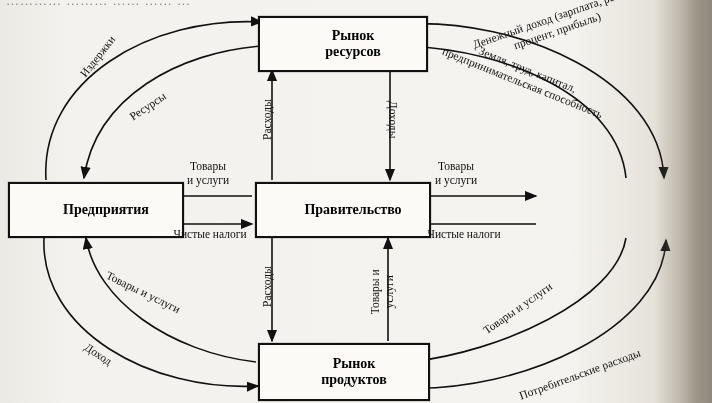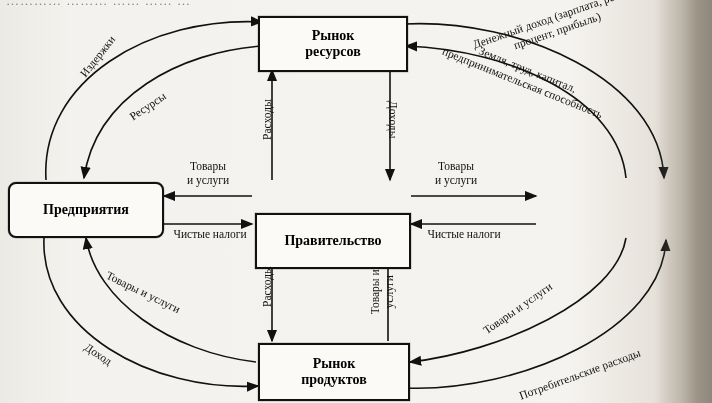--- a/index.html
+++ b/index.html
@@ -31,24 +31,25 @@
     position:absolute;
     border:2px solid #111;
     background:#fbfaf7;
     color:#000;
     font-weight:bold;
     text-align:center;
     display:flex;align-items:center;justify-content:center;
     line-height:1.15;
     font-size:14px;
     box-shadow:0 0 0 .5px rgba(0,0,0,.25);
+    padding-left:20px;
   }
   #n-resources{left:258px;top:16px;width:146px;height:52px;}
-  #n-gov{left:255px;top:182px;width:152px;height:52px;margin-top:31px;}
-  #n-firms{left:8px;top:182px;width:152px;height:52px;border-radius:8px;}
+  #n-gov{left:255px;top:182px;width:152px;height:52px;}
+  #n-firms{left:8px;top:182px;width:152px;height:52px;}
   #n-house{left:540px;top:182px;width:144px;height:52px;}
   #n-products{left:258px;top:343px;width:148px;height:54px;}
 
   .lbl{
     position:absolute;
     color:#111;
     font-size:11.5px;
     font-family:"Liberation Serif", serif;
     white-space:pre;
     line-height:1.15;

